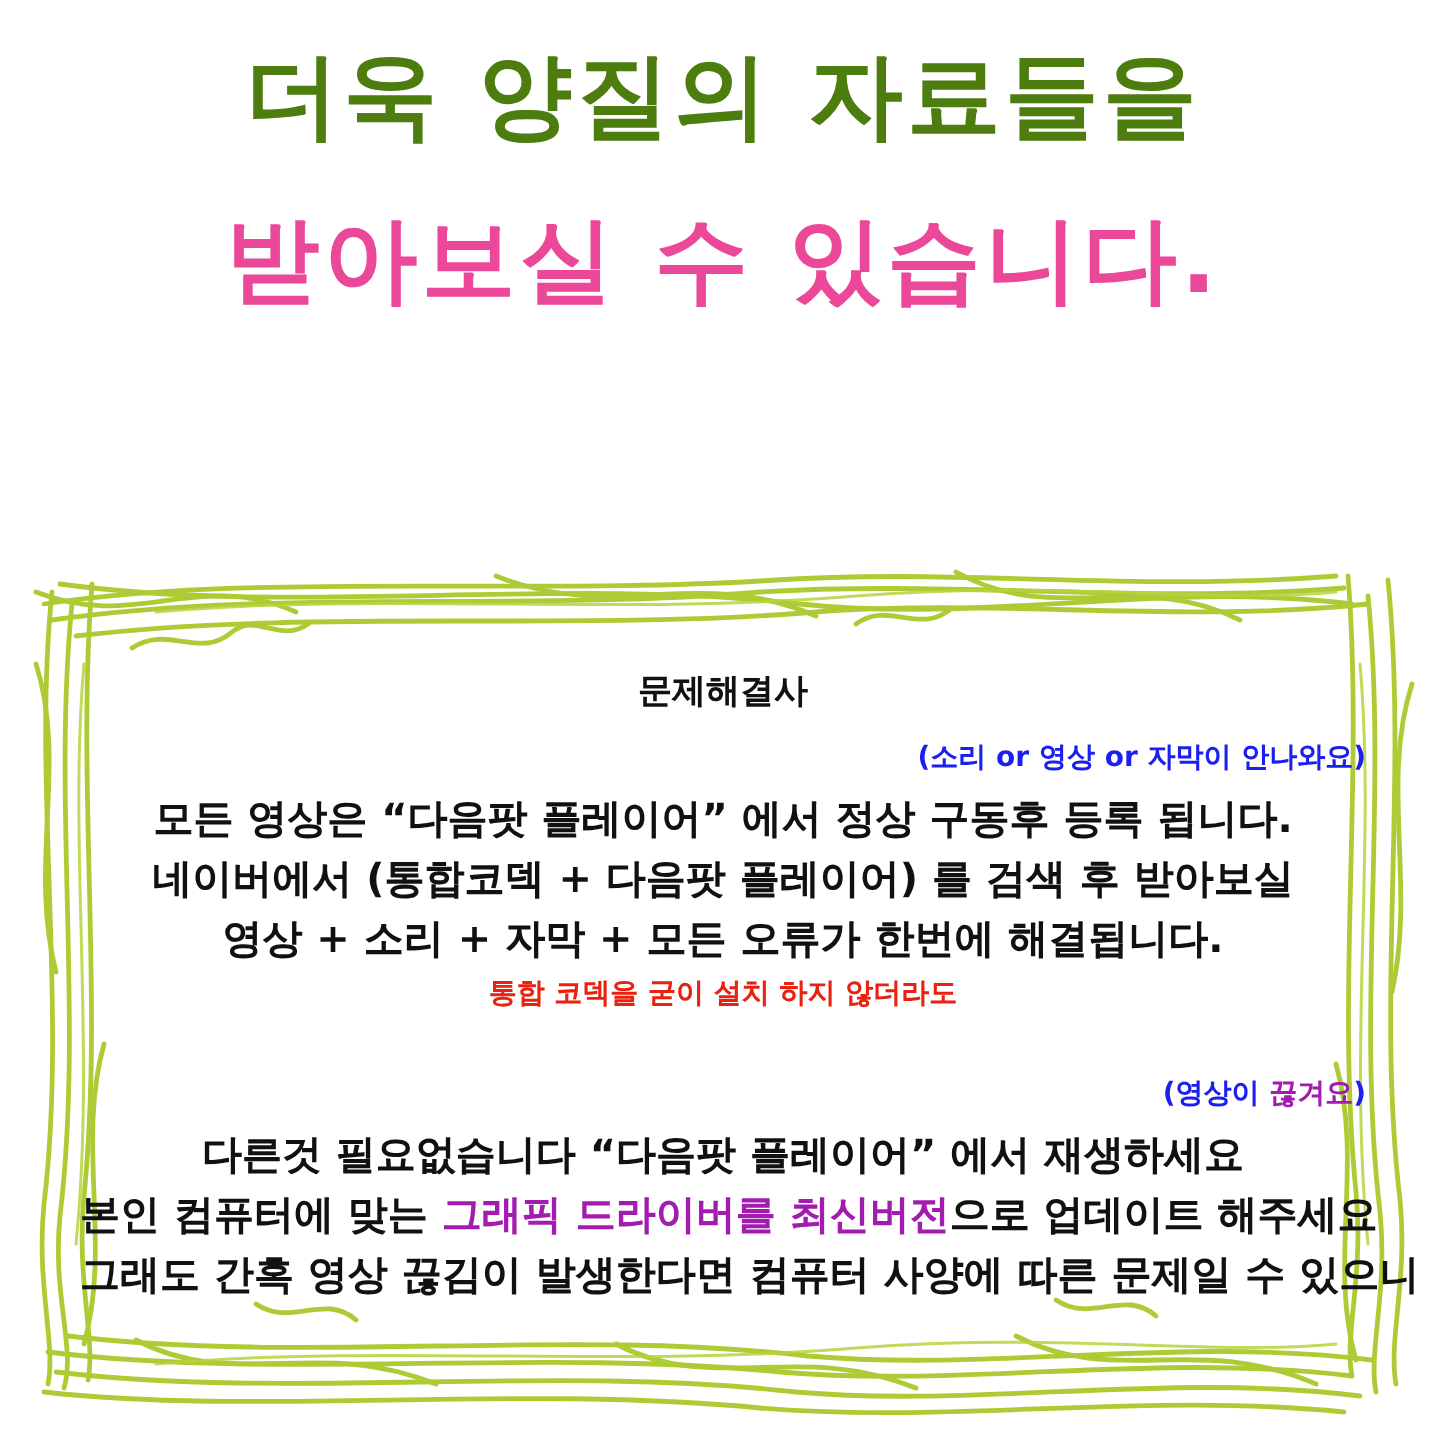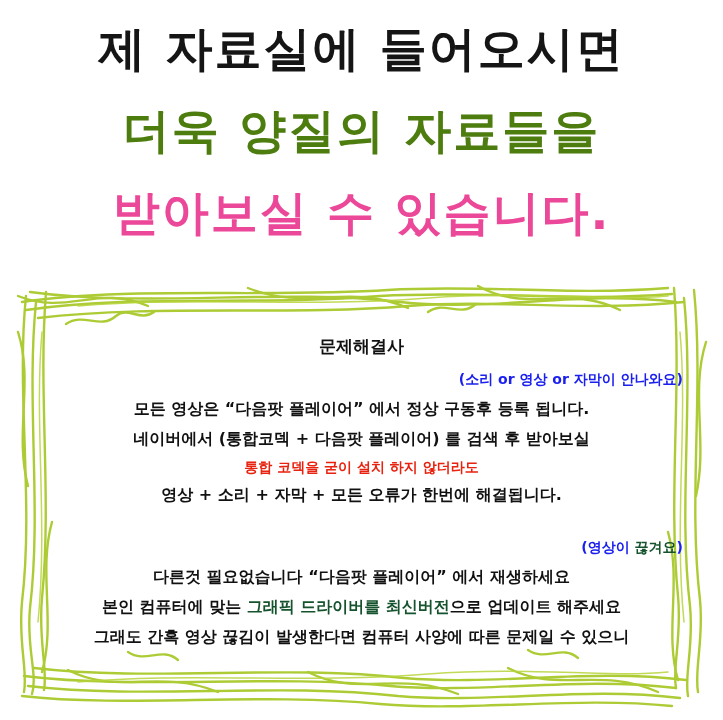--- a/index.html
+++ b/index.html
@@ -77,39 +77,38 @@
     text-align: center;
   }
   .panel .sub-blue {
     color: #1b20ee;
     font-size: 14px;
     line-height: 30px;
     text-align: right;
   }
   .panel .body {
     color: #111111;
-    font-size: 16px;
+    font-size: 20px;
     line-height: 30px;
   }
   .panel .warn {
     color: #e8220f;
     font-size: 14px;
     line-height: 26px;
   }
   .panel .spacer { height: 22px; }
   .mix .k { color: #111111; }
-  .mix .r { color: #14532d; }
+  .mix .r { color: #a21caf; }
 </style>
 </head>
 <body>
 
 <div id="page">
 
   <div class="headline">
-    <div class="line line1">제 자료실에 들어오시면</div>
     <div class="line line2">더욱 양질의 자료들을</div>
     <div class="line line3">받아보실 수 있습니다.</div>
   </div>
 
   <div class="frame">
     <svg viewBox="0 0 707 440" xmlns="http://www.w3.org/2000/svg" aria-hidden="true">
       <g fill="none" stroke="#a8c92a" stroke-width="2.4" stroke-linecap="round" stroke-linejoin="round" opacity="0.95">
 
         <path d="M14,30 C120,14 260,26 380,18 C470,12 560,24 660,16"></path>
         <path d="M18,38 C130,22 250,34 372,24 C468,18 566,30 664,22"></path>
@@ -152,22 +151,22 @@
       </g>
     </svg>
   </div>
 
   <div class="panel">
     <div class="t title">문제해결사</div>
 
     <div class="t sub-blue">(소리 or 영상 or 자막이 안나와요)</div>
     <div class="t body">모든 영상은 “다음팟 플레이어” 에서 정상 구동후 등록 됩니다.</div>
     <div class="t body">네이버에서 (통합코덱 + 다음팟 플레이어) 를 검색 후 받아보실</div>
+    <div class="t body">영상 + 소리 + 자막 + 모든 오류가 한번에 해결됩니다.</div>
     <div class="t warn">통합 코덱을 굳이 설치 하지 않더라도</div>
-    <div class="t body">영상 + 소리 + 자막 + 모든 오류가 한번에 해결됩니다.</div>
 
     <div class="spacer"></div>
 
     <div class="t sub-blue mix"><span>(영상이 </span><span class="r">끊겨요</span><span>)</span></div>
     <div class="t body">다른것 필요없습니다  “다음팟 플레이어” 에서 재생하세요</div>
     <div class="t body mix"><span class="k">본인 컴퓨터에 맞는 </span><span class="r">그래픽 드라이버를 최신버전</span><span class="k">으로 업데이트 해주세요</span></div>
     <div class="t body">그래도 간혹 영상 끊김이 발생한다면 컴퓨터 사양에 따른 문제일 수 있으니</div>
   </div>
 
 </div>

